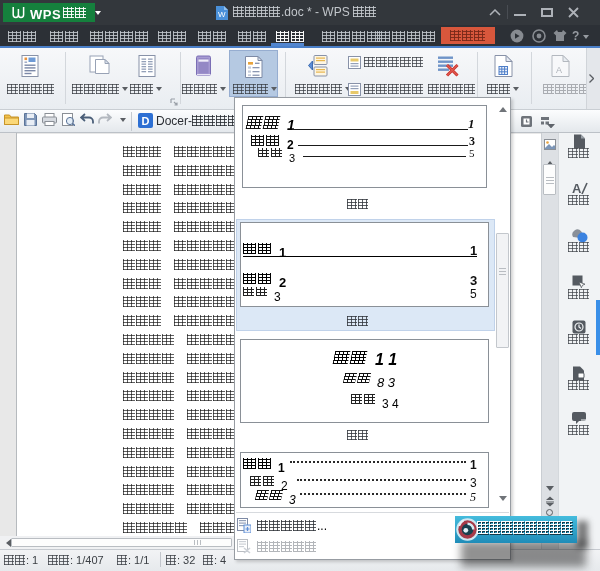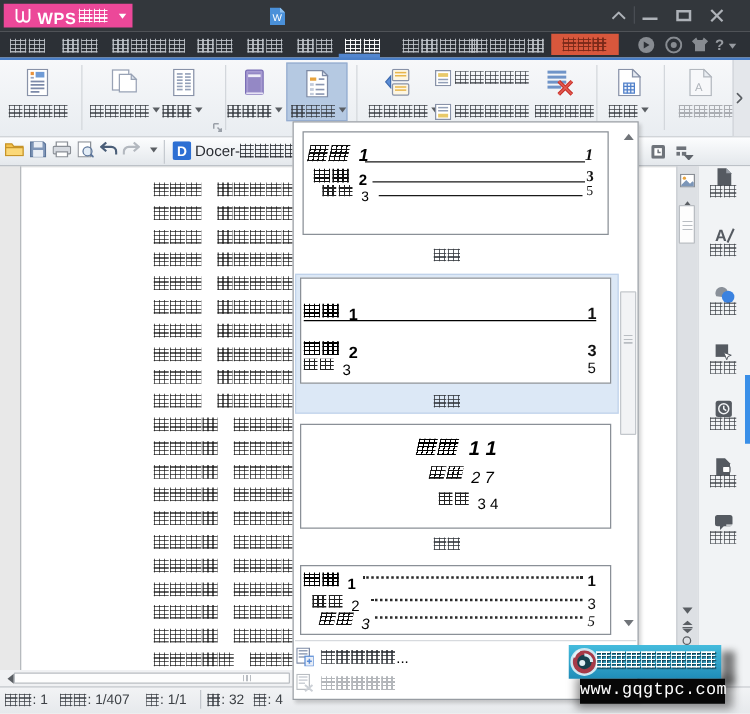--- a/index.html
+++ b/index.html
@@ -4,21 +4,21 @@
 html,body{width:600px;height:571px;overflow:hidden}
 #app{position:relative;width:600px;height:571px;background:#e8e8e8;overflow:hidden}
 .abs{position:absolute}
 b.g{display:inline-block;vertical-align:top;background:
  repeating-linear-gradient(0deg,var(--c) 0 1px,transparent 1px 3px),
  repeating-linear-gradient(90deg,var(--c) 0 1px,transparent 1px 4px)}
 i.sp{display:inline-block}
 svg{display:block}
 
 #tbar{left:0;top:0;width:600px;height:25px;background:#33373c}
-#wpsbtn{left:3px;top:3px;width:103px;height:19px;background:#ec4899;color:#fff}
+#wpsbtn{left:3px;top:3px;width:92px;height:19px;background:#15803d;color:#fff}
 #ttl{left:213px;top:5px;height:15px;--c:rgba(200,204,209,.85);color:#c2c6cb;font-size:12px;white-space:nowrap}
 #ttl b.g{width:11px;height:11px;margin:1px 1px 0 0}
 
 #mbar{left:0;top:25px;width:600px;height:21px;background:#2c3036}
 .mt{position:absolute;top:31px;--c:rgba(195,200,206,.85);white-space:nowrap}
 .mt b.g{width:13px;height:11px;margin-right:2px}
 .mts{--c:rgba(255,255,255,.95)}
 #seltab{left:271px;top:43px;width:33px;height:5px;background:#5286cf}
 #unlog{left:441px;top:27px;width:54px;height:17px;background:#d8573c;text-align:center}
 #unlog b.g{--c:rgba(120,40,24,.9);width:11px;height:11px;margin:3px 1px 0 0}
@@ -122,20 +122,21 @@
 <span class="abs" style="left:27px;top:4px;font-size:13px;font-weight:bold;color:#fff;letter-spacing:0.5px">WPS</span>
 <span class="abs" style="left:60px;top:4px"><b class="g wb"></b><b class="g wb"></b></span>
 <span class="abs dn" style="left:90px;top:8px;border-top-color:#fff"></span>
 </div>
 <style>.wb{--c:rgba(255,255,255,.92);width:11px;height:11px;margin-right:1px}</style>
 <svg class="abs" style="left:216px;top:6px" width="12" height="14" viewBox="0 0 12 14">
       <path d="M0 0 h8 l4 4 v10 h-12 z" fill="#4a90d9"></path>
       <path d="M8 0 l4 4 h-4 z" fill="#8fc0ef"></path>
       <text x="2" y="11" font-size="8" fill="#fff" font-family="Liberation Sans">W</text>
     </svg>
+<div class="abs" id="ttl" style="left:233px"><b class="g"></b><b class="g"></b><b class="g"></b><b class="g"></b>.doc * - WPS <b class="g"></b><b class="g"></b></div>
 <svg class="abs" style="left:489px;top:9px" width="12" height="7" viewBox="0 0 12 7">
       <path d="M1 6 L6 1 L11 6" stroke="#aeb2b8" stroke-width="1.5" fill="none"></path>
     </svg>
 <div class="abs" style="left:507px;top:5px;width:1px;height:14px;background:#494d53"></div>
 <div class="abs" style="left:514px;top:14px;width:12px;height:2px;background:#aeb2b8"></div>
 <div class="abs" style="left:541px;top:8px;width:12px;height:9px;border:2px solid #aeb2b8"></div>
 <svg class="abs" style="left:568px;top:7px" width="11" height="11" viewBox="0 0 11 11">
       <path d="M1 1 L10 10 M10 1 L1 10" stroke="#aeb2b8" stroke-width="1.8"></path>
     </svg>
 <div class="abs" id="mbar"></div>
@@ -459,21 +460,21 @@
 <div class="abs ldr" style="left:243px;top:256px;width:234px;border-color:#000"></div>
 <div class="abs pn" style="left:470px;top:243px;font-weight:bold;font-size:13px;font-family:Liberation Sans">1</div>
 <div class="abs ph" style="left:243px;top:273px;--c:#000"><b class="g h2c"></b><b class="g h2c"></b><span style="font-weight:bold;font-size:13px;margin-left:6px;font-family:Liberation Sans">2</span></div>
 <div class="abs pn" style="left:470px;top:273px;font-weight:bold;font-size:13px;font-family:Liberation Sans">3</div>
 <div class="abs ph" style="left:243px;top:287px;--c:#222"><b class="g h3"></b><b class="g h3"></b><span style="font-size:12px;margin-left:5px;font-family:Liberation Sans">3</span></div>
 <div class="abs pn" style="left:470px;top:287px;font-size:12px;font-family:Liberation Sans">5</div>
 <style>.h2c{width:13px;height:11px;margin-right:2px}</style>
 <div class="abs plab" style="top:316px"><b class="g"></b><b class="g"></b></div>
 <div class="abs pbox" style="left:240px;top:339px;width:249px;height:84px"></div>
 <div class="abs ph" style="left:334px;top:351px;--c:#000"><b class="g h4i"></b><b class="g h4i"></b><span class="serif" style="font-style:italic;font-weight:bold;font-size:16px;margin-left:7px">1 1</span></div>
-<div class="abs ph" style="left:344px;top:373px;--c:#111"><b class="g h5i"></b><b class="g h5i"></b><span class="serif" style="font-style:italic;font-size:13px;margin-left:5px">2 7</span></div>
+<div class="abs ph" style="left:344px;top:373px;--c:#111"><b class="g h5i"></b><b class="g h5i"></b><span class="serif" style="font-style:italic;font-size:13px;margin-left:5px">8 3</span></div>
 <div class="abs ph" style="left:351px;top:394px;--c:#222"><b class="g h5"></b><b class="g h5"></b><span style="font-size:12px;margin-left:5px;font-family:Liberation Sans">3 4</span></div>
 <style>.h4i{width:15px;height:13px;margin-right:2px;transform:skewX(-12deg)}.h5i{width:12px;height:10px;margin-right:2px;transform:skewX(-12deg)}.h5{width:11px;height:10px;margin-right:2px}</style>
 <div class="abs plab" style="top:430px"><b class="g"></b><b class="g"></b></div>
 <div class="abs pbox" style="left:240px;top:452px;width:249px;height:56px"></div>
 <div class="abs ph" style="left:243px;top:458px;--c:#000"><b class="g h2c"></b><b class="g h2c"></b><span style="font-weight:bold;font-size:12px;margin-left:5px;font-family:Liberation Sans">1</span></div>
 <div class="abs dots" style="left:290px;top:461px;width:176px"></div>
 <div class="abs pn" style="left:470px;top:458px;font-weight:bold;font-size:12px;font-family:Liberation Sans">1</div>
 <div class="abs ph" style="left:250px;top:476px;--c:#222"><b class="g h5"></b><b class="g h5"></b><span style="font-size:12px;margin-left:5px;font-family:Liberation Sans">2</span></div>
 <div class="abs dots" style="left:297px;top:479px;width:169px"></div>
 <div class="abs pn" style="left:470px;top:476px;font-size:12px;font-family:Liberation Sans">3</div>
@@ -512,13 +513,12 @@
 <div class="abs" id="wm-blue"></div>
 <svg class="abs" style="left:456px;top:518px" width="23" height="23" viewBox="0 0 23 23">
       <circle cx="11.5" cy="11.5" r="11.2" fill="#cfe7f1"></circle>
       <circle cx="11.5" cy="11.5" r="9.2" fill="#a63a48"></circle>
       <circle cx="11.5" cy="11.5" r="5.8" fill="#17404e"></circle>
       <path d="M11.5 5.7 a5.8 5.8 0 0 1 5.8 5.8" stroke="#d5ecf4" stroke-width="2.4" fill="none"></path>
       <path d="M3.2 8 a9.2 9.2 0 0 1 4.5 -5.6" stroke="#e7f3f8" stroke-width="1.8" fill="none"></path>
       <circle cx="9.8" cy="12.3" r="2.4" fill="#e2f0f6"></circle>
     </svg>
 <div class="abs" id="wmtext"><b class="g"></b><b class="g"></b><b class="g"></b><b class="g"></b><b class="g"></b><b class="g"></b><b class="g"></b><b class="g"></b></div>
-<div class="abs" id="wm-black">www.gqgtpc.com</div>
 </div>
 </body></html>

